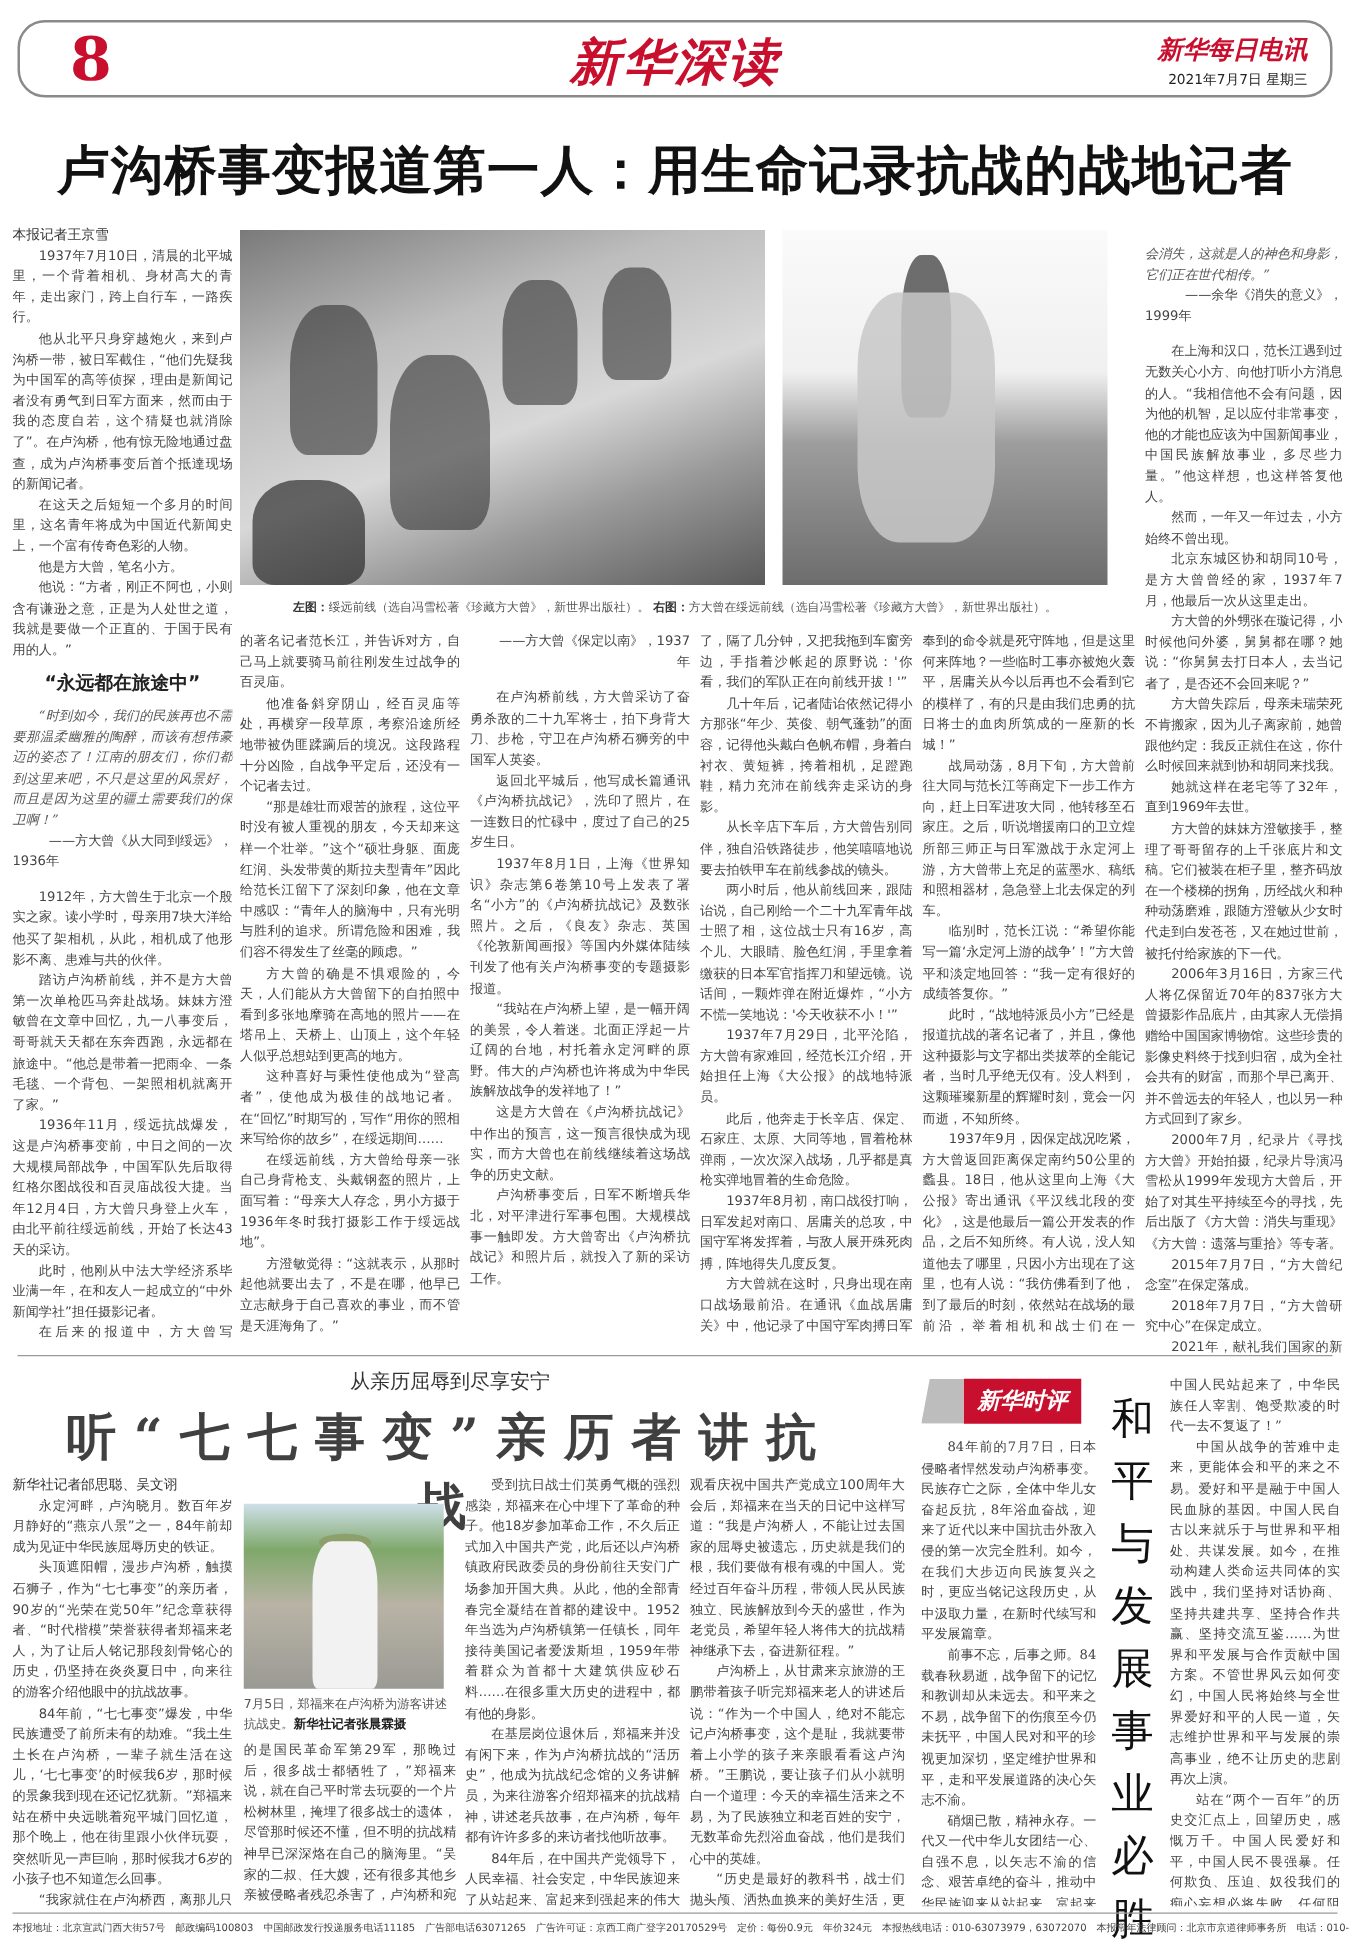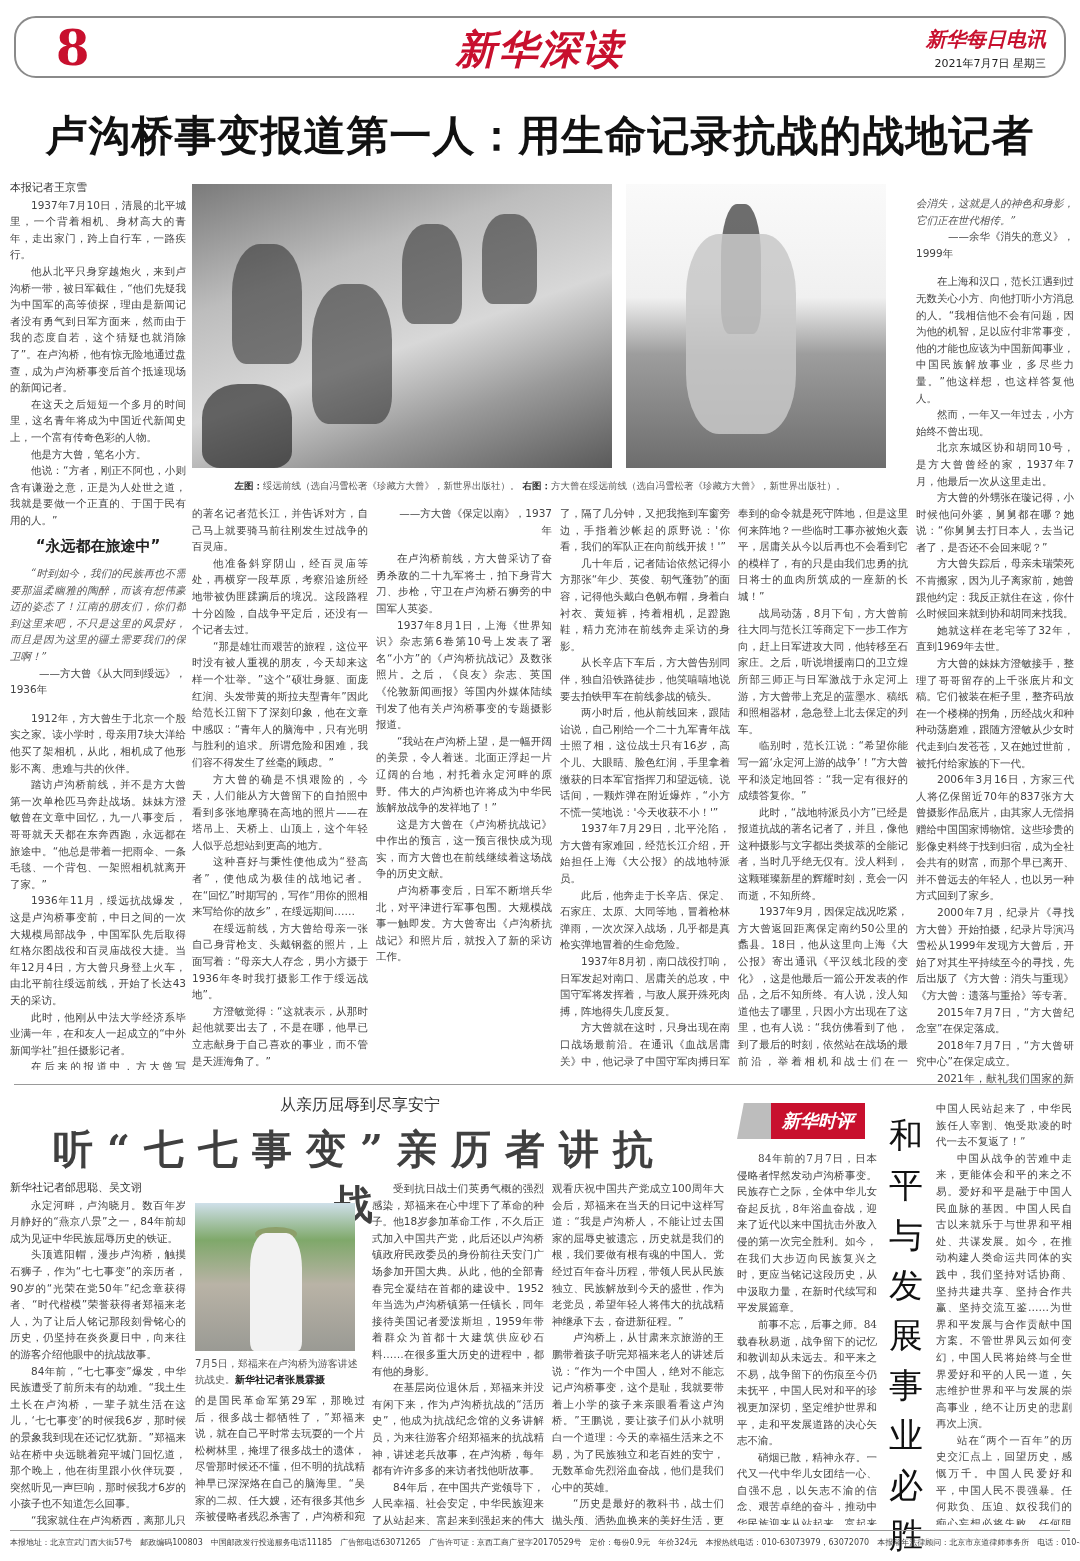--- a/index.html
+++ b/index.html
@@ -112,20 +112,21 @@
   <p>这种喜好与秉性使他成为“登高者”，使他成为极佳的战地记者。在“回忆”时期写的，写作“用你的照相来写给你的故乡”，在绥远期间……</p>
   <p>在绥远前线，方大曾给母亲一张自己身背枪支、头戴钢盔的照片，上面写着：“母亲大人存念，男小方摄于1936年冬时我打摄影工作于绥远战地”。</p>
   <p>方澄敏觉得：“这就表示，从那时起他就要出去了，不是在哪，他早已立志献身于自己喜欢的事业，而不管是天涯海角了。”</p>
 
 </div>
 
 <div class="col" style="left:376px; top:505px; width:176px; height:565px;">
   <p class="attrib">——方大曾《保定以南》，1937年</p>
   <div class="gap"></div>
   <p>在卢沟桥前线，方大曾采访了奋勇杀敌的二十九军将士，拍下身背大刀、步枪，守卫在卢沟桥石狮旁的中国军人英姿。</p>
+  <p>返回北平城后，他写成长篇通讯《卢沟桥抗战记》，洗印了照片，在一连数日的忙碌中，度过了自己的25岁生日。</p>
   <p>1937年8月1日，上海《世界知识》杂志第6卷第10号上发表了署名“小方”的《卢沟桥抗战记》及数张照片。之后，《良友》杂志、英国《伦敦新闻画报》等国内外媒体陆续刊发了他有关卢沟桥事变的专题摄影报道。</p>
   <p>“我站在卢沟桥上望，是一幅开阔的美景，令人着迷。北面正浮起一片辽阔的台地，村托着永定河畔的原野。伟大的卢沟桥也许将成为中华民族解放战争的发祥地了！”</p>
   <p>这是方大曾在《卢沟桥抗战记》中作出的预言，这一预言很快成为现实，而方大曾也在前线继续着这场战争的历史文献。</p>
   <p>卢沟桥事变后，日军不断增兵华北，对平津进行军事包围。大规模战事一触即发。方大曾寄出《卢沟桥抗战记》和照片后，就投入了新的采访工作。</p>
 
 </div>
 
 <div class="col" style="left:560px; top:505px; width:170px; height:565px;">
   <p style="text-indent:0">了，隔了几分钟，又把我拖到车窗旁边，手指着沙帐起的原野说：'你看，我们的军队正在向前线开拔！'”</p>
   <p>几十年后，记者陆诒依然记得小方那张“年少、英俊、朝气蓬勃”的面容，记得他头戴白色帆布帽，身着白衬衣、黄短裤，挎着相机，足蹬跑鞋，精力充沛在前线奔走采访的身影。</p>

